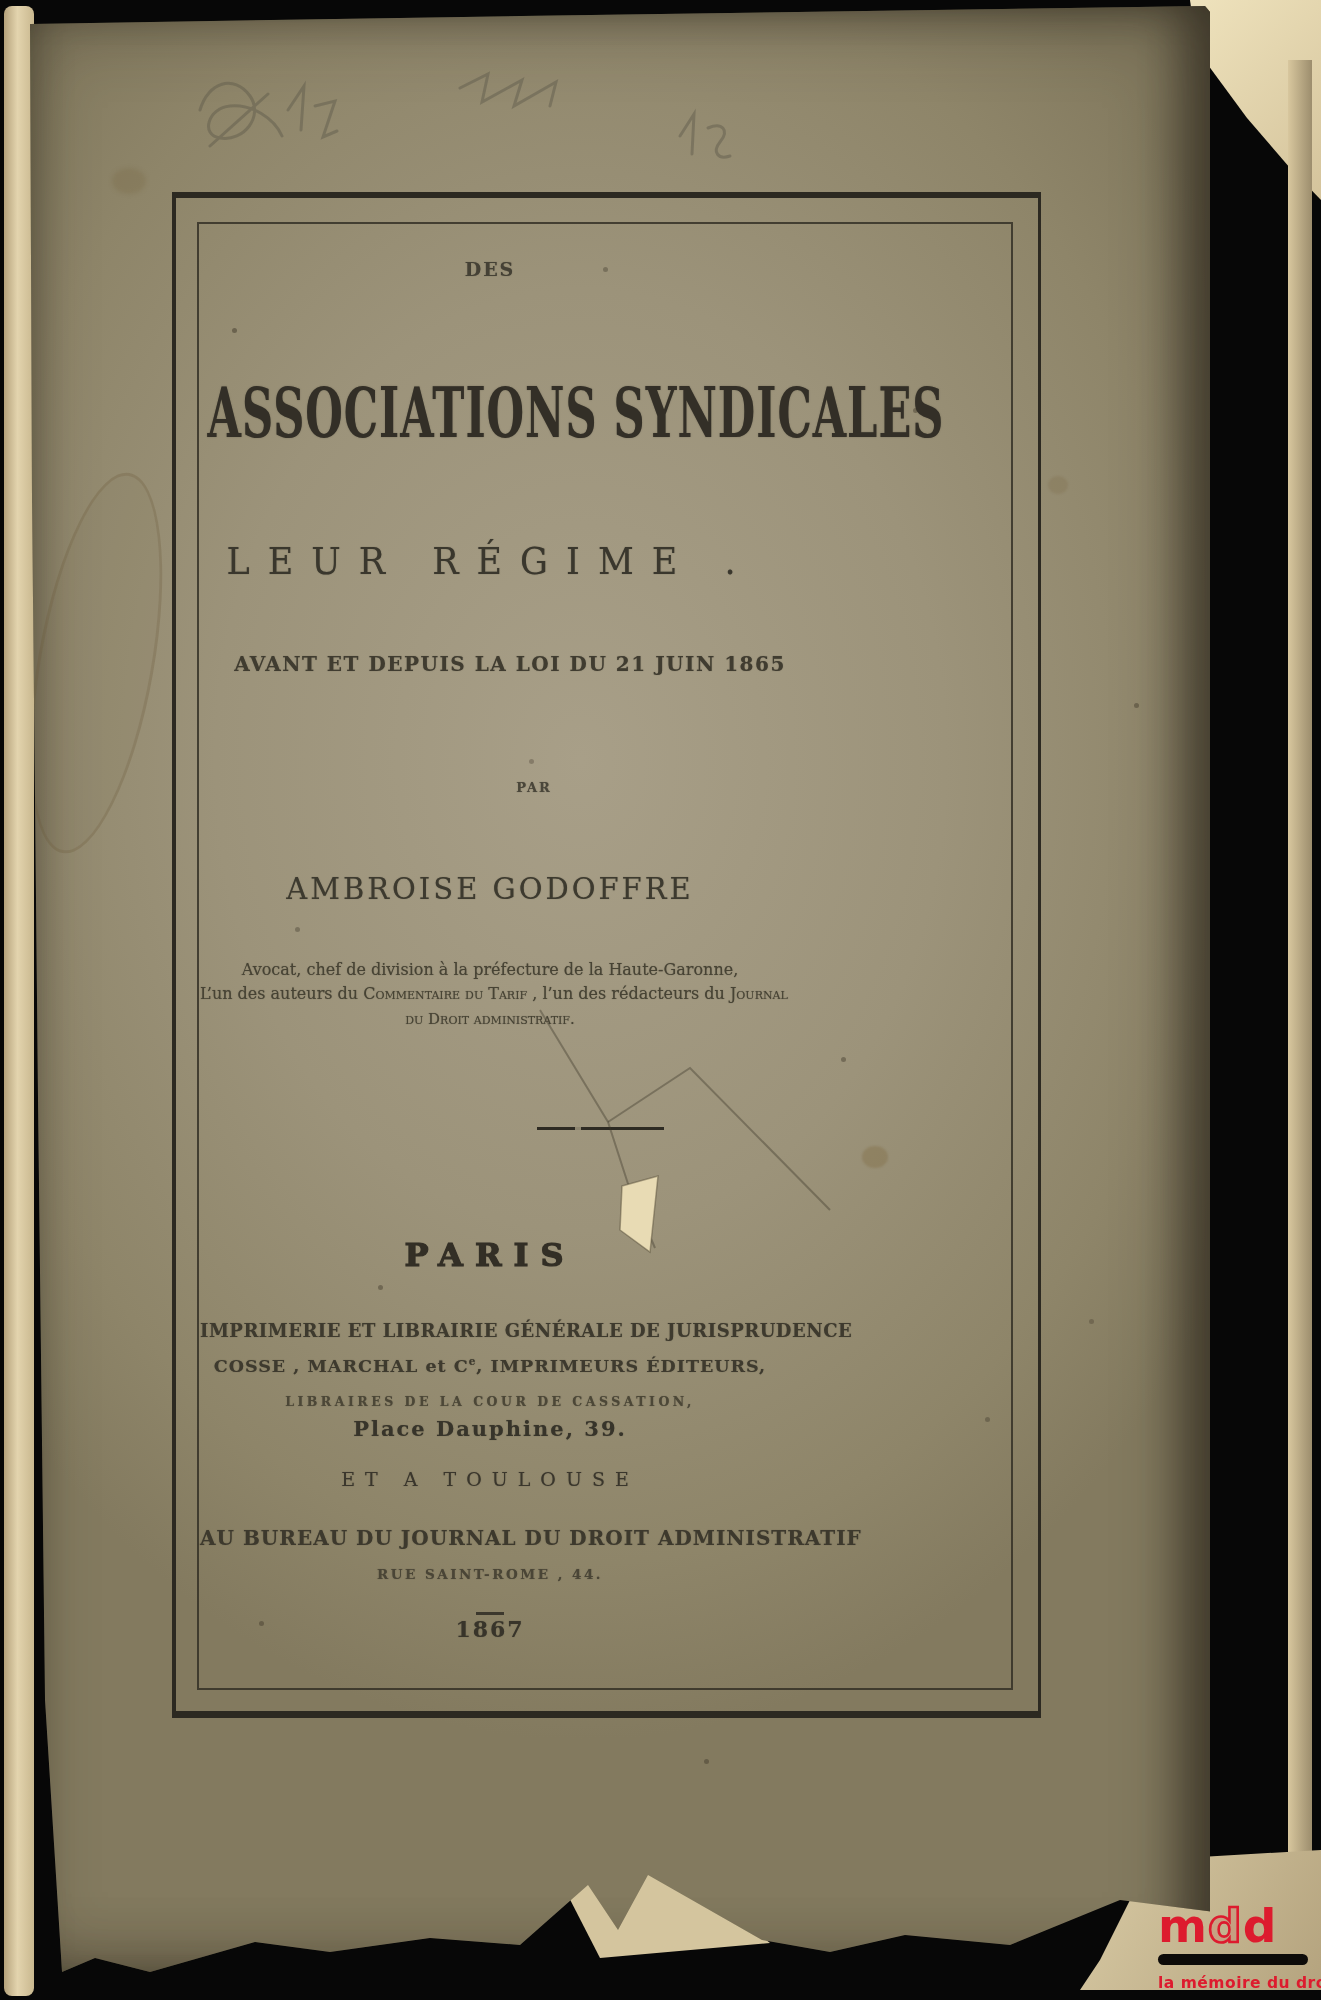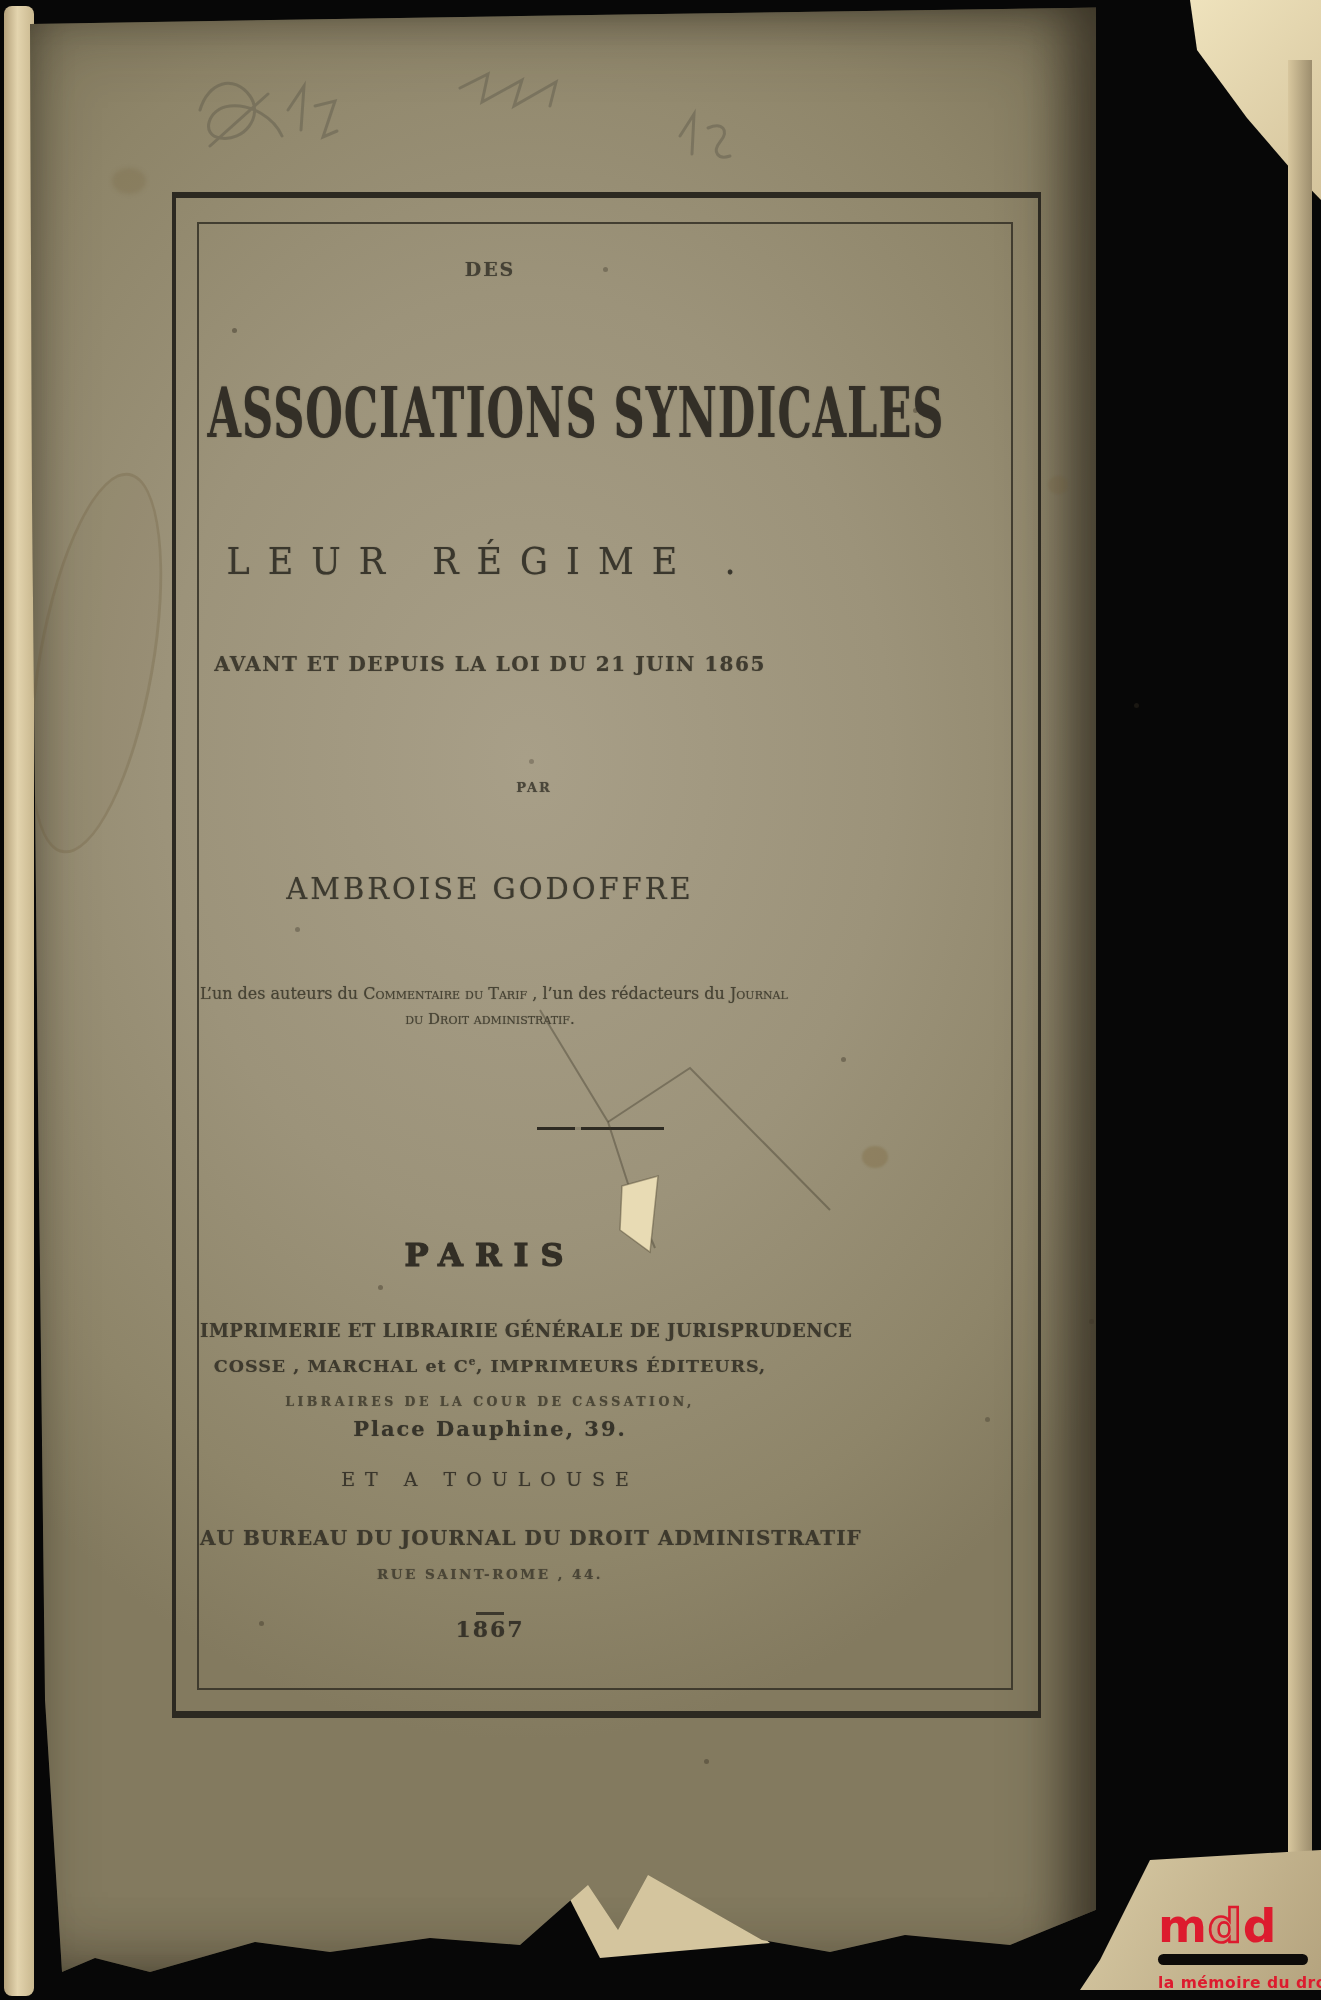--- a/index.html
+++ b/index.html
@@ -18,21 +18,21 @@
   .under-right{left:1288px;top:60px;width:24px;height:1860px;
     background:linear-gradient(90deg,#d8c79e,#9c8d6d);}
   .under-bottomright{left:1080px;top:1840px;width:241px;height:150px;
     background:linear-gradient(120deg,#d9cba5,#b4a37e);
     clip-path:polygon(70px 20px,241px 10px,241px 150px,0px 150px,20px 120px);}
   .under-bottomcenter{left:540px;top:1858px;width:240px;height:110px;
     background:#d4c59e;
     clip-path:polygon(20px 22px,120px 0px,230px 85px,60px 100px);}
   
   .cover{
-    position:absolute;left:0;top:0;width:1096px;height:2000px;
+    position:absolute;left:0;top:0;width:1210px;height:2000px;
     background:radial-gradient(ellipse 760px 980px at 48% 38%,#a89f88 0%,#9c937a 48%,#8e8569 82%,#837a5f 100%);
     clip-path:polygon(30px 24px,520px 16px,1205px 6px,1232px 38px,1214px 64px,1268px 92px,1293px 150px,1299px 190px,1297px 700px,1291px 1200px,1295px 1700px,1288px 1880px,1215px 1912px,1120px 1900px,1010px 1945px,905px 1935px,830px 1952px,762px 1940px,648px 1875px,618px 1930px,588px 1885px,520px 1945px,430px 1938px,330px 1952px,255px 1942px,150px 1972px,95px 1958px,62px 1972px,45px 1700px,38px 1100px,32px 500px);
   }
   .cover-shade{position:absolute;inset:0;
     box-shadow:inset 0 0 70px 24px rgba(42,37,26,.38),inset -28px 0 40px rgba(30,26,18,.42),inset 30px 0 40px rgba(30,26,18,.34),inset 0 -40px 60px rgba(35,30,20,.30);}
   .stain{position:absolute;border-radius:50%;}
   .stain-left{left:38px;top:470px;width:110px;height:380px;border:3px solid rgba(104,88,54,.22);transform:rotate(10deg);background:rgba(120,102,66,.07);}
   .stain-spot1{left:862px;top:1146px;width:26px;height:22px;background:rgba(118,92,48,.28);filter:blur(1px);}
   .stain-spot2{left:112px;top:168px;width:34px;height:26px;background:rgba(110,88,50,.20);filter:blur(2px);}
   .stain-spot3{left:1048px;top:476px;width:20px;height:18px;background:rgba(110,88,50,.18);filter:blur(1px);}
@@ -50,21 +50,21 @@
     border:2px solid rgba(52,48,38,.85);box-sizing:border-box;}
   
   .content{position:absolute;left:200px;top:0;width:580px;height:2000px;color:#3b382e;}
   .line{position:absolute;left:0;width:100%;text-align:center;white-space:nowrap;
     text-shadow:0 0 1px rgba(59,56,46,.55);}
   .t-des{top:258px;font-size:19px;font-weight:bold;letter-spacing:2px;color:#454135;}
   .t-title{top:372px;font-size:44px;font-weight:bold;color:#332f27;}
   .t-title .stretch{display:inline-block;transform:scale(.98,1.58);transform-origin:center top;letter-spacing:1px;}
   .t-sub{top:540px;font-size:35px;letter-spacing:18px;color:#3a372d;}
   .t-sub .stretch{display:inline-block;transform:scaleY(1.06);transform-origin:center top;}
-  .t-law{top:652px;font-size:20px;font-weight:bold;letter-spacing:1.5px;color:#403c30;}
+  .t-law{top:652px;font-size:20px;font-weight:bold;letter-spacing:1.5px;color:#403c30;padding-left:20px;}
   .t-par{top:780px;font-size:13px;font-weight:bold;letter-spacing:2px;color:#4a463a;padding-left:44px;}
   .t-author{top:872px;font-size:29px;letter-spacing:3px;color:#3d3a2f;}
   .t-cred1{top:960px;font-size:16px;color:#474334;}
   .t-cred2{top:984px;font-size:16px;color:#474334;}
   .t-cred3{top:1010px;font-size:15px;color:#474334;}
   .smallcaps{font-variant:small-caps;}
   .t-paris{top:1236px;font-size:32px;font-weight:bold;letter-spacing:12px;color:#332f26;-webkit-text-stroke:1.2px #332f26;}
   .t-imp1{top:1320px;font-size:18px;font-weight:bold;letter-spacing:.5px;color:#3e3a2e;}
   .t-imp2{top:1355px;font-size:17.5px;font-weight:bold;letter-spacing:1px;color:#3e3a2e;}
   .t-imp2 sup{font-size:.6em;}
@@ -120,20 +120,21 @@
     <div class="frame-outer"></div>
     <div class="frame-inner"></div>
 
     <div class="content">
       <div class="line t-des">DES</div>
       <div class="line t-title"><span class="stretch">ASSOCIATIONS SYNDICALES</span></div>
       <div class="line t-sub"><span class="stretch">LEUR RÉGIME .</span></div>
       <div class="line t-law">AVANT ET DEPUIS LA LOI DU 21 JUIN 1865</div>
       <div class="line t-par">PAR</div>
       <div class="line t-author">AMBROISE GODOFFRE</div>
+      <div class="line t-cred1">Avocat, chef de division à la préfecture de la Haute-Garonne,</div>
       <div class="line t-cred2"><span>L’un des auteurs du </span><span class="smallcaps">Commentaire du Tarif</span><span> , l’un des rédacteurs du </span><span class="smallcaps">Journal</span></div>
       <div class="line t-cred3 smallcaps">du Droit administratif.</div>
 
       <div class="line t-paris">PARIS</div>
       <div class="line t-imp1">IMPRIMERIE ET LIBRAIRIE GÉNÉRALE DE JURISPRUDENCE</div>
       <div class="line t-imp2"><span>COSSE , MARCHAL et C</span><sup>e</sup><span>, IMPRIMEURS ÉDITEURS,</span></div>
       <div class="line t-imp3">LIBRAIRES DE LA COUR DE CASSATION,</div>
       <div class="line t-addr1">Place Dauphine, 39.</div>
       <div class="line t-toulouse">ET A TOULOUSE</div>
       <div class="line t-imp4">AU BUREAU DU JOURNAL DU DROIT ADMINISTRATIF</div>

